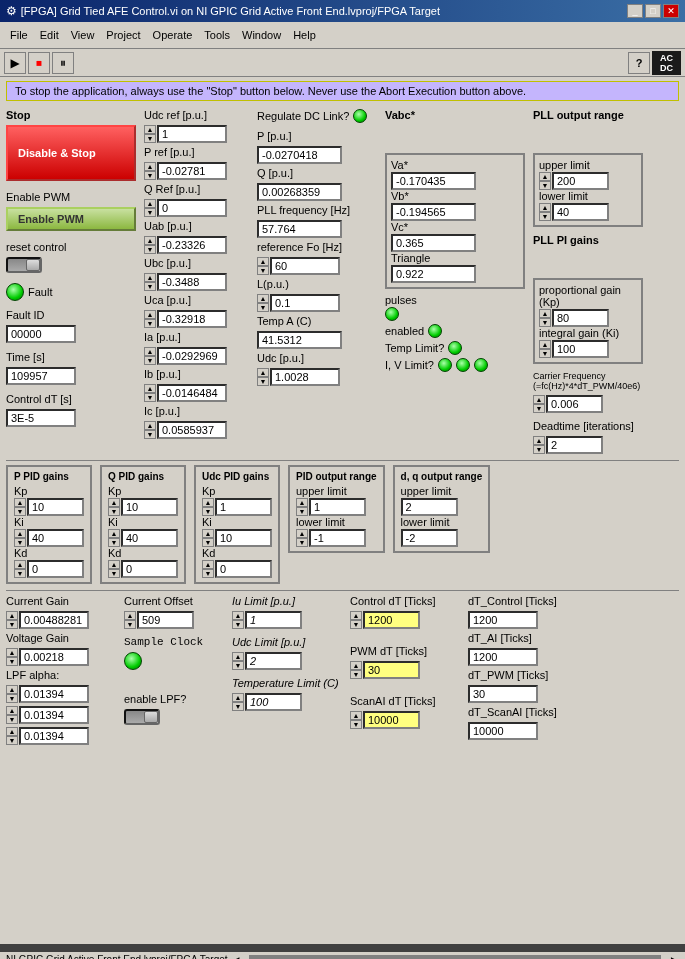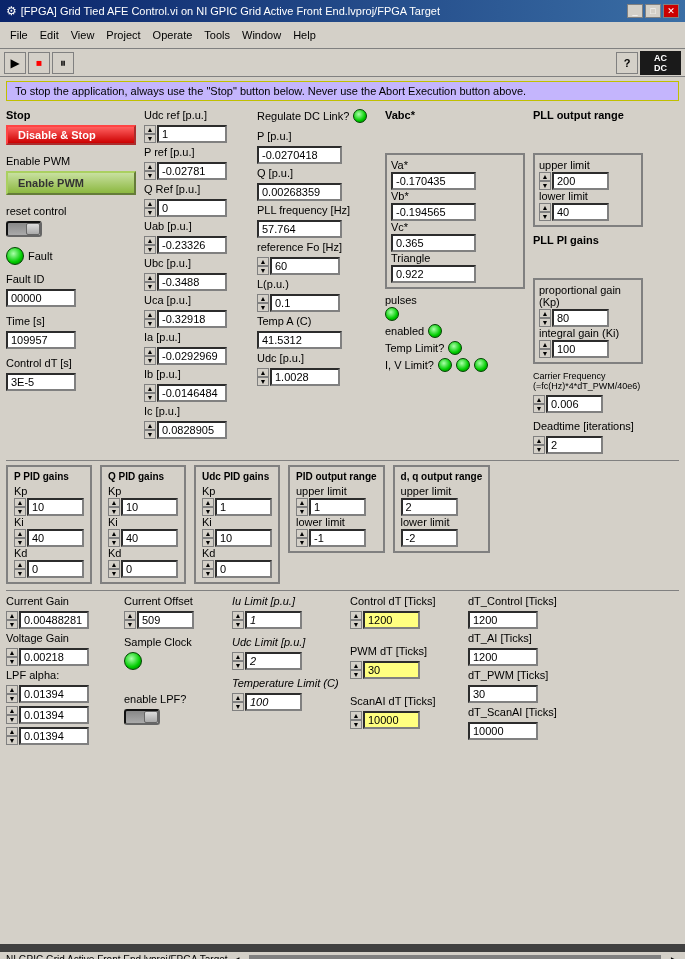--- a/index.html
+++ b/index.html
@@ -66,21 +66,21 @@
       border: 1px solid #808080;
       width: 22px; height: 22px;
       display: flex; align-items: center; justify-content: center;
       cursor: pointer;
       font-weight: bold;
     }
     .ac-dc-badge {
       background: #1a1a1a;
       color: white;
       font-size: 9px;
-      padding: 2px 14px;
+      padding: 2px 8px;
       font-weight: bold;
     }
     .main-content {
       background: #d4d0c8;
       height: calc(959px - 70px - 22px);
       display: flex;
       flex-direction: column;
       overflow: hidden;
     }
     .warning-bar {
@@ -160,21 +160,21 @@
       border-radius: 50%;
       border: 1px solid #004400;
       display: inline-block;
     }
     .btn-red {
       background: linear-gradient(to bottom, #ff6060, #cc0000);
       border: 2px outset #ff4444;
       color: white;
       font-weight: bold;
       font-size: 11px;
-      padding: 2px 10px;
+      padding: 20px 10px;
       cursor: pointer;
       display: inline-block;
     }
     .btn-green {
       background: linear-gradient(to bottom, #c8e0a0, #8cb840);
       border: 2px outset #aad060;
       color: #333;
       font-weight: bold;
       font-size: 11px;
       padding: 4px 10px;
@@ -355,21 +355,21 @@
               <div class="spin-btn">▼</div>
             </div>
           <div class="num-field">-0.0146484</div>
         </div>
         <div class="label">Ic  [p.u.]</div>
         <div class="spin-control">
           <div class="spin-btns">
               <div class="spin-btn">▲</div>
               <div class="spin-btn">▼</div>
             </div>
-          <div class="num-field">0.0828905</div>
+          <div class="num-field">0.0585937</div>
         </div>
       </div>
 
       <div class="col-stack" style="width:120px;">
         <div class="inline-row" style="margin-bottom:4px;">
           <span class="label">Regulate DC Link?</span>
           <span class="led-green-sm"></span>
         </div>
         <div class="label">P  [p.u.]</div>
         <div class="num-field-lg">-0.0270418</div>
@@ -661,21 +661,21 @@
 
       <div class="col-stack" style="width:100px;">
         <div class="label">Current Offset</div>
         <div class="spin-control">
           <div class="spin-btns">
               <div class="spin-btn">▲</div>
               <div class="spin-btn">▼</div>
             </div>
           <div class="num-field-sm">509</div>
         </div>
-        <div class="label" style="margin-top:4px;">Sample Clock</div>
+        <div class="label" style="margin-top:4px;font-family:Liberation Mono, monospace;">Sample Clock</div>
         <span class="led-green"></span>
         <div class="label" style="margin-top:20px;">enable LPF?</div>
         <div class="toggle-switch">
             <div class="toggle-knob"></div>
           </div>
       </div>
 
       <div class="col-stack" style="width:110px;font-style:italic;">
         <div class="label">Iu Limit [p.u.]</div>
         <div class="spin-control">

